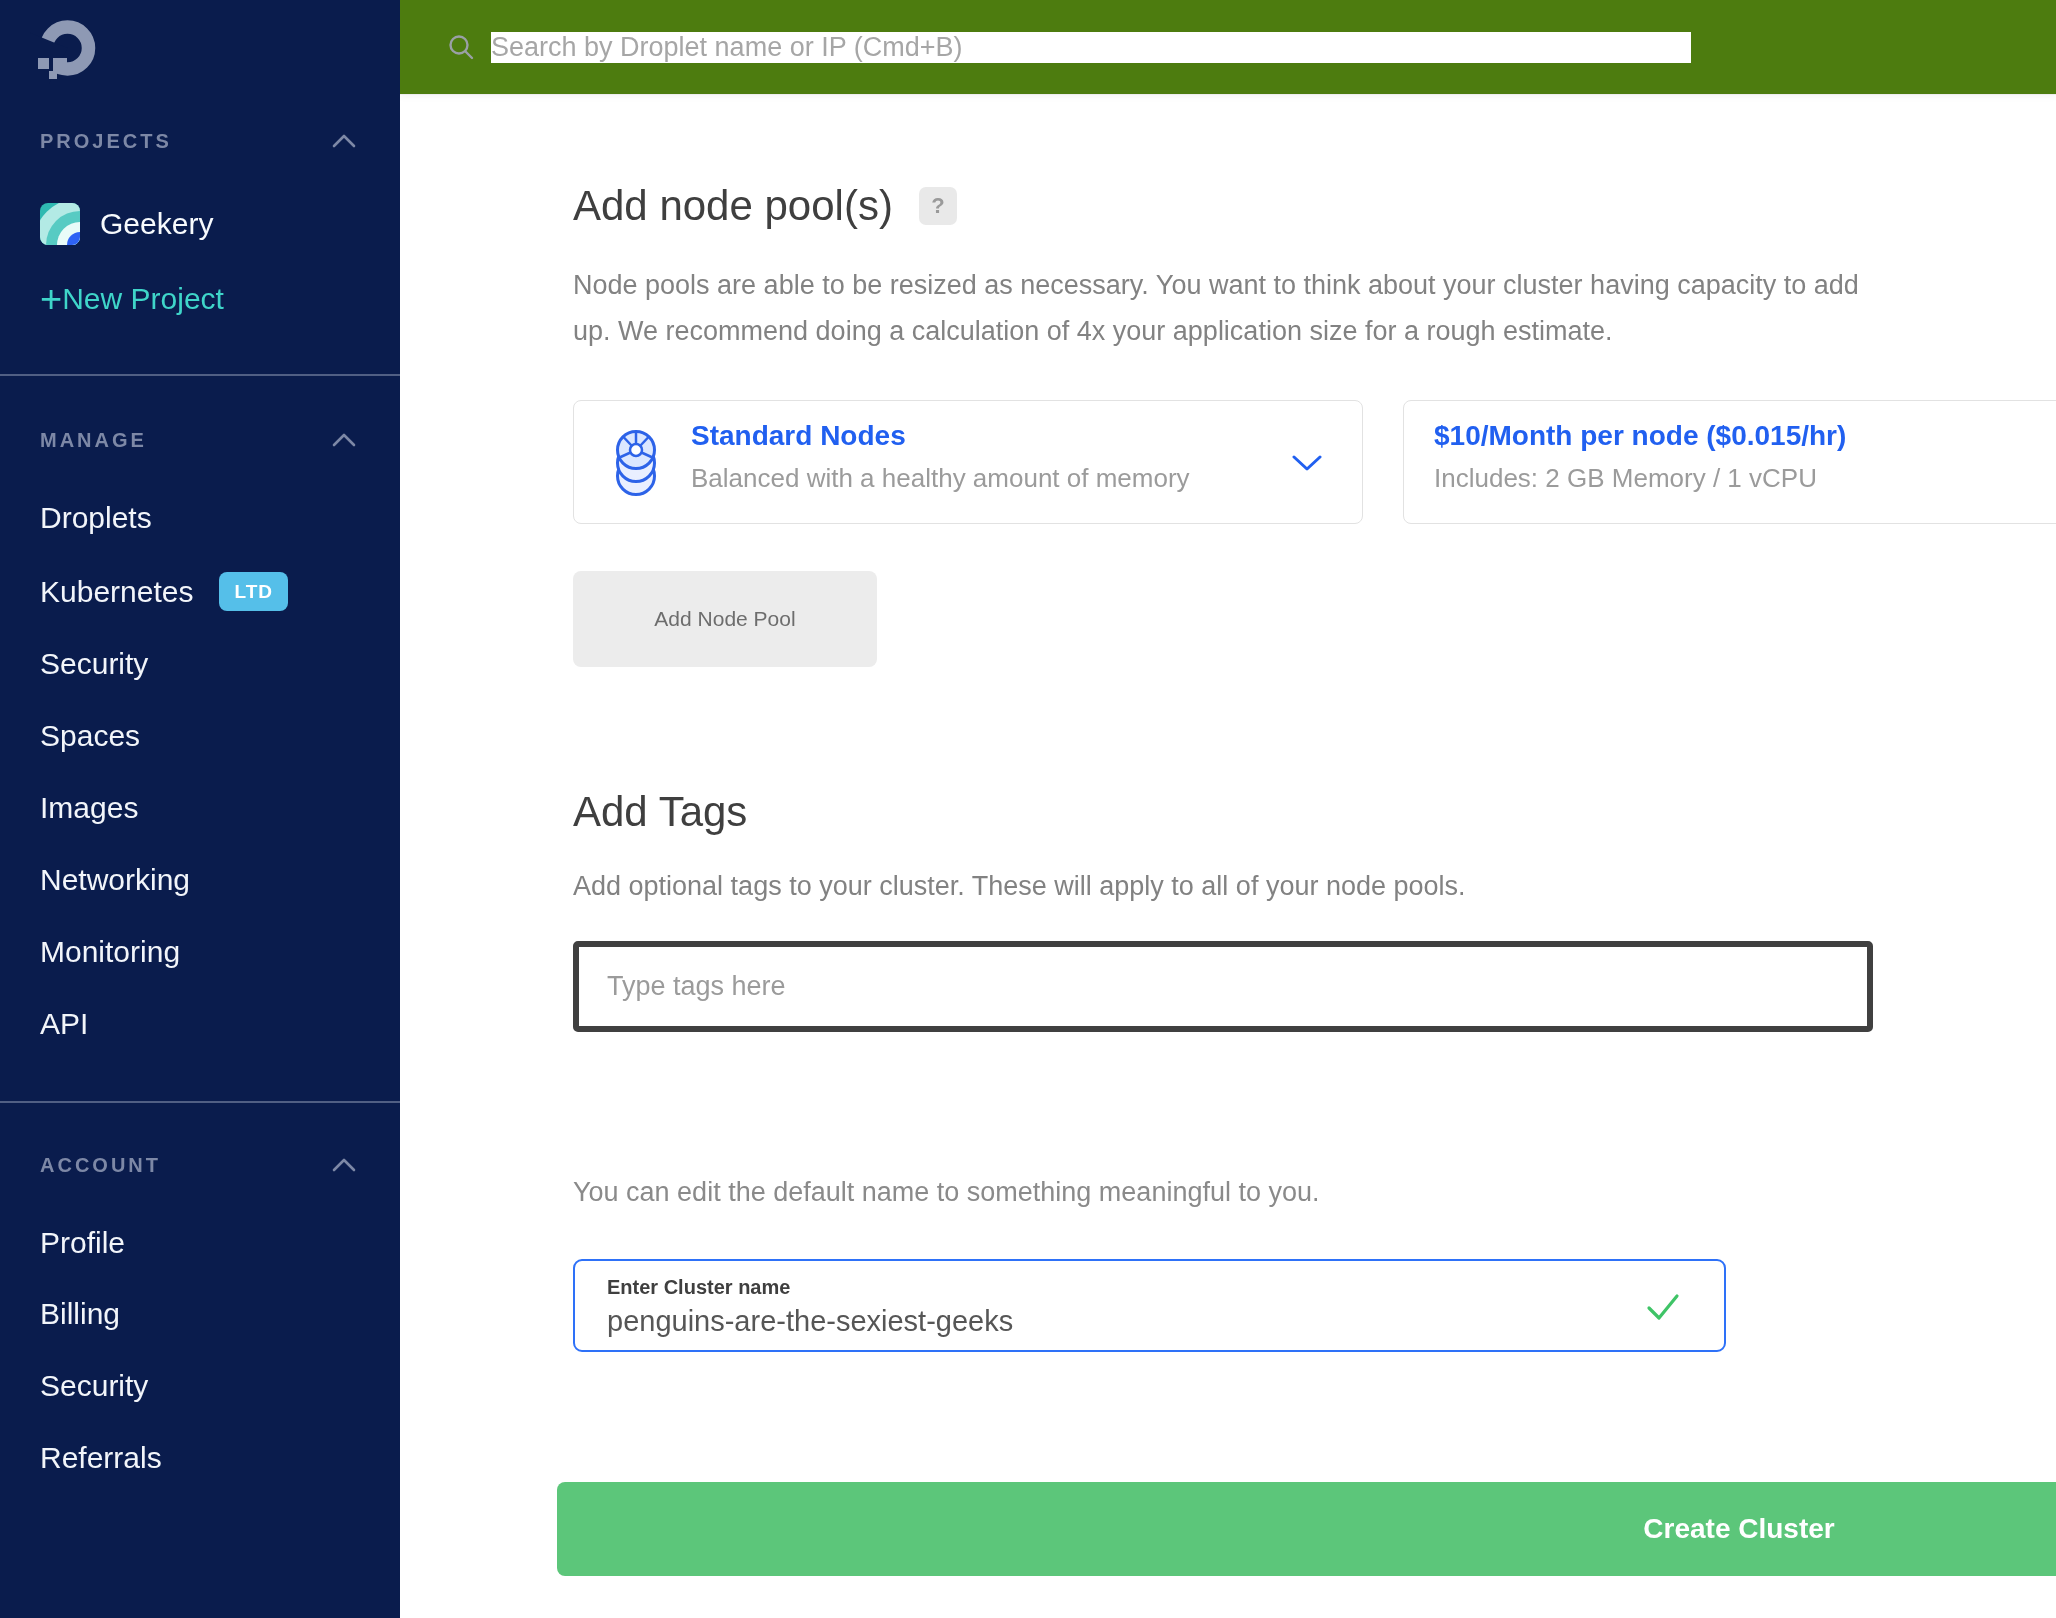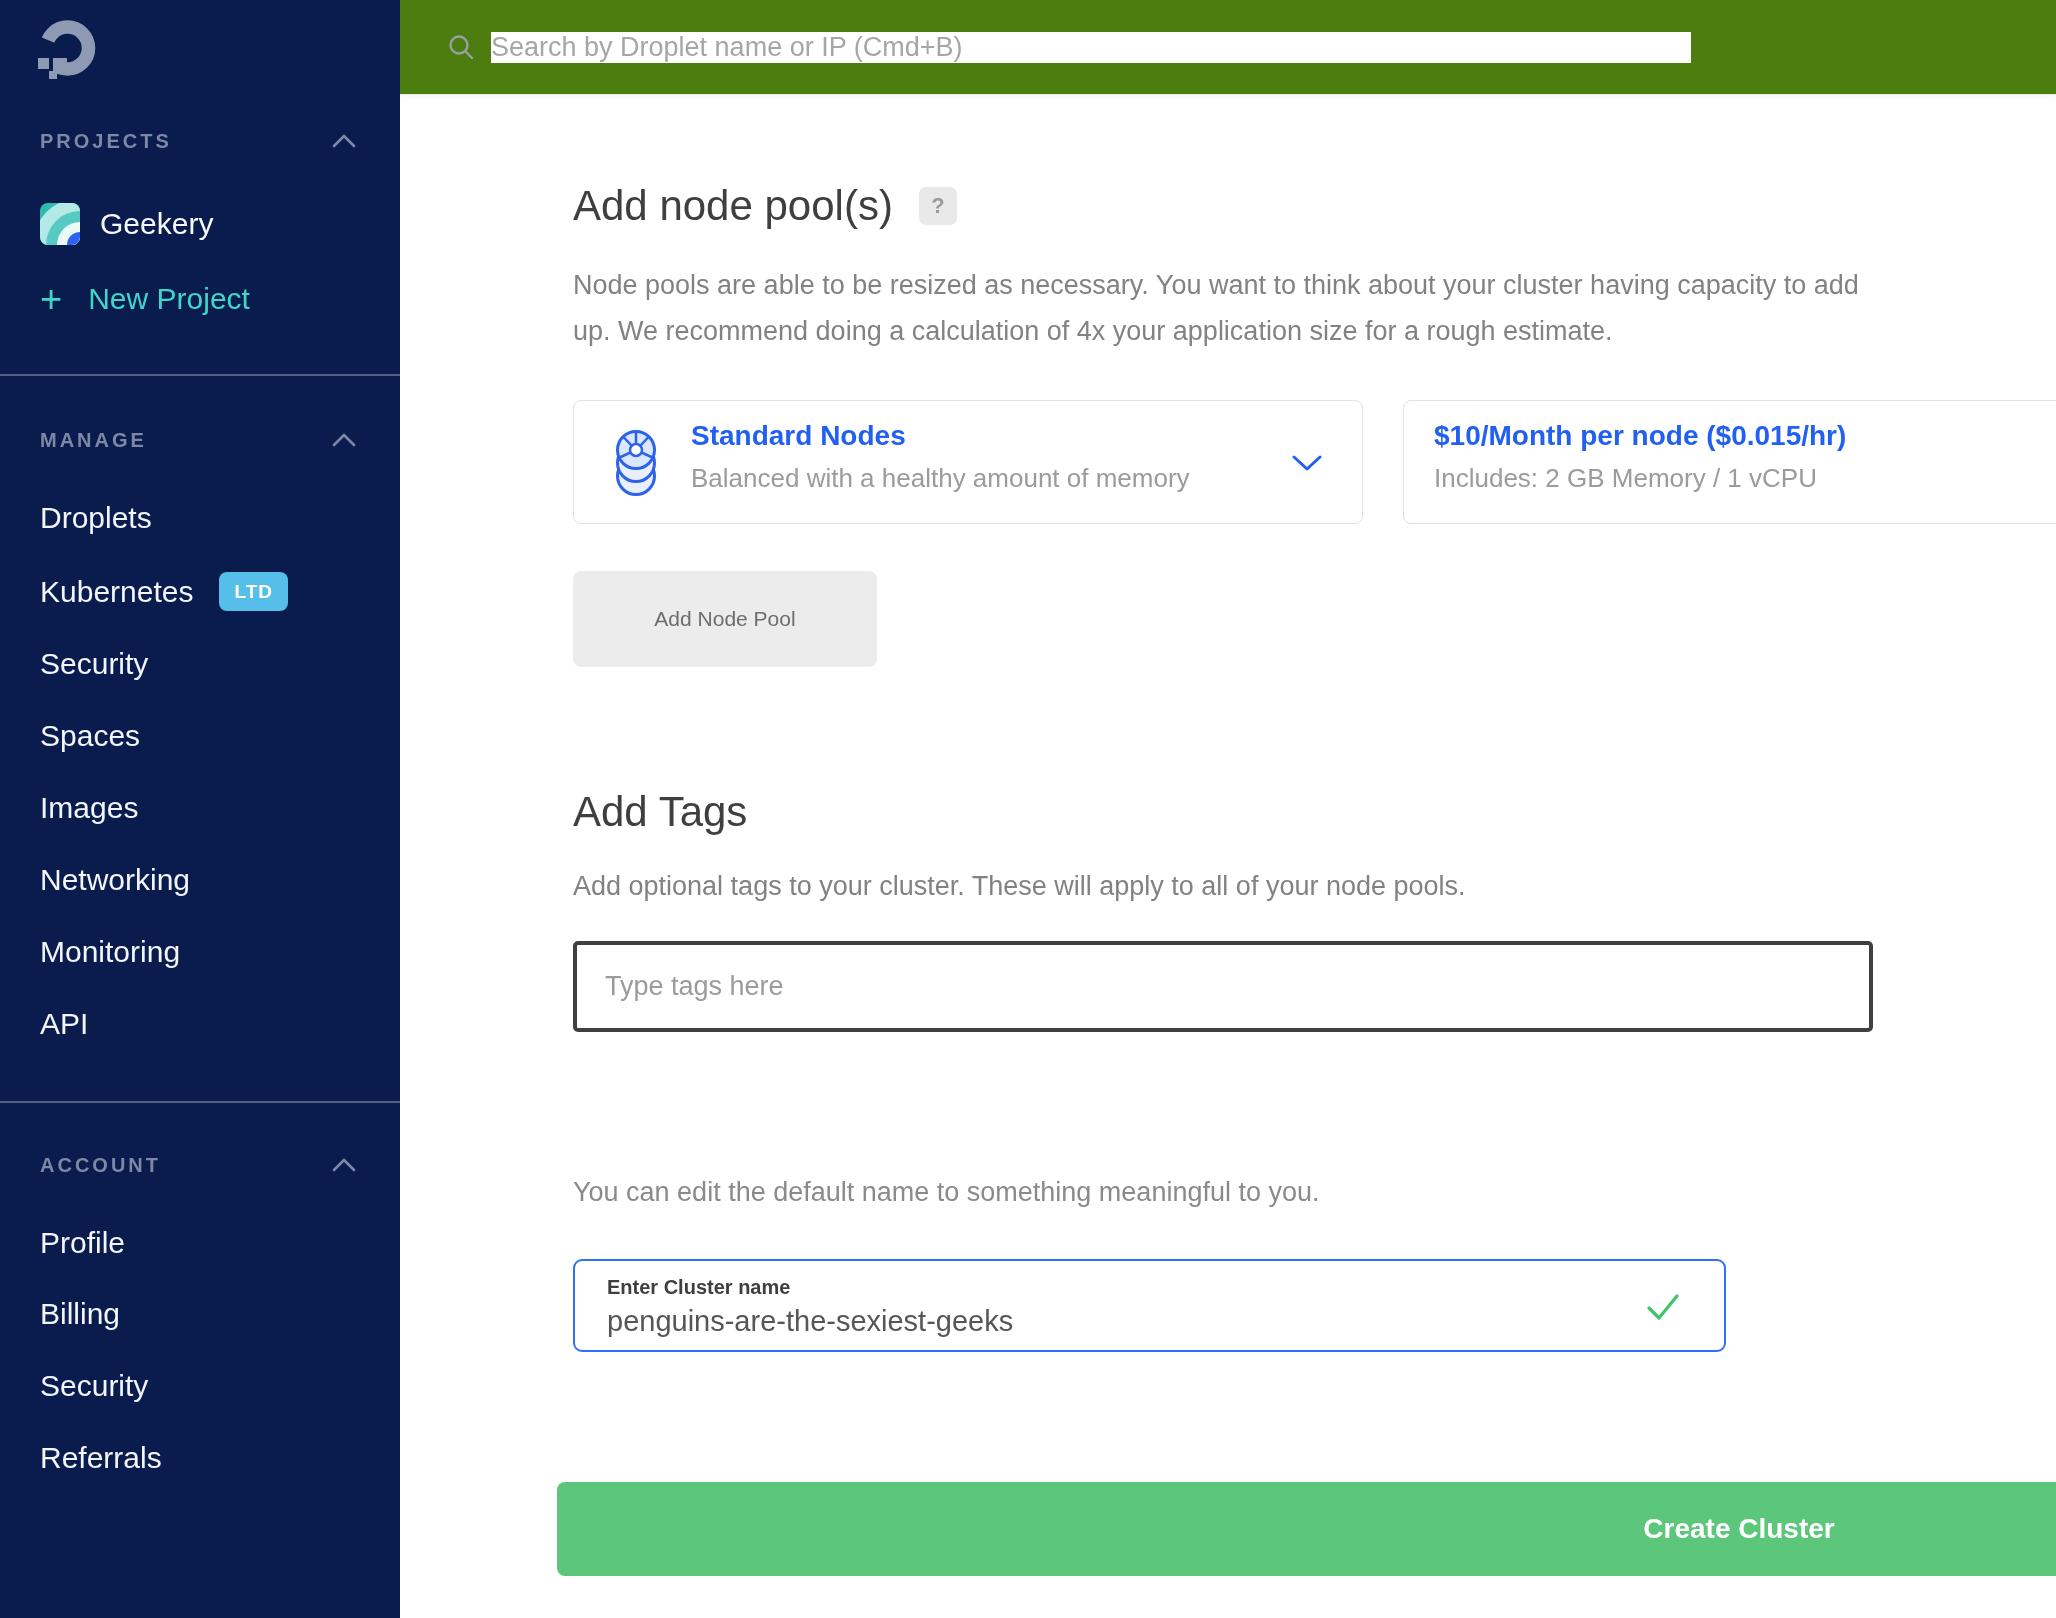--- a/index.html
+++ b/index.html
@@ -16,21 +16,21 @@
   .side-chevron { position:absolute; left:332px; width:24px; height:14px; }
   .nav-item { position:absolute; left:40px; font-size:30px; line-height:38px; color:#f2f5fa; cursor:pointer;
               display:flex; align-items:center; }
   .badge-ltd { display:inline-block; margin-left:26px; background:#55bfe9; color:#ffffff; font-size:19px;
                font-weight:700; letter-spacing:1px; padding:5px 15px; border-radius:8px; line-height:29px; }
   .teal { color:#3fd5c9; }
   #geekery-row { position:absolute; left:40px; top:203px; display:flex; align-items:center; cursor:pointer; }
   #geekery-row .proj-label { margin-left:20px; font-size:30px; color:#f7fafd; }
   #new-project-row { position:absolute; left:40px; top:280px; display:flex; align-items:center; cursor:pointer; }
   #new-project-row .plus { font-size:38px; font-weight:300; line-height:38px; }
-  #new-project-row .np-label { margin-left:26px; font-size:30px; }
+  #new-project-row .np-label { font-size:30px; }
 
   
   #topbar { position:absolute; left:400px; top:0; width:1656px; height:95px; background:#4d7c0f;
             border-bottom:1px solid #ededed; box-shadow:0 3px 6px rgba(0,0,0,0.035); z-index:3;
             display:flex; align-items:center; }
   #search-icon { margin-left:47px; width:28px; height:28px; }
   #search-input { margin-left:16px; width:1200px; border:none; outline:none; font-size:27px; color:#444;
                   font-family:"Liberation Sans", sans-serif; }
   #search-input::placeholder { color:#a6a6a6; }
 
@@ -55,21 +55,21 @@
   #price-box .box-sub { left:30px; top:62px; }
   #node-stack-icon { position:absolute; left:32px; top:28px; }
   #selector-chevron { position:absolute; right:40px; top:54px; }
 
   #add-pool-btn { left:573px; top:571px; width:304px; height:96px; background:#ececec; border-radius:8px;
                   display:flex; align-items:center; justify-content:center; font-size:21px; color:#6d6d6d;
                   cursor:pointer; }
 
   #tags-h2 { left:573px; top:784px; }
   #tags-desc { left:573px; top:863px; }
-  #tags-input-wrap { left:573px; top:941px; width:1300px; height:91px; border:4px solid #404040;
+  #tags-input-wrap { left:573px; top:941px; width:1300px; height:91px; border:6px solid #404040;
                      border-radius:5px; background:#fff; }
   #tags-input { width:100%; height:100%; border:none; outline:none; padding-left:28px; font-size:27px;
                 color:#444; border-radius:5px; font-family:"Liberation Sans", sans-serif; }
   #tags-input::placeholder { color:#9b9b9b; }
 
   #name-row { left:573px; top:1177px; display:flex; align-items:baseline; gap:22px; white-space:nowrap; }
   #name-sub { font-size:27px; color:#8a8a8a; }
   #name-field { left:573px; top:1259px; width:1153px; height:93px; border:2px solid #2e71f8;
                 border-radius:9px; background:#fff; }
   #name-label { position:absolute; left:32px; top:15px; font-size:20px; font-weight:700; color:#3f3f3f; }

